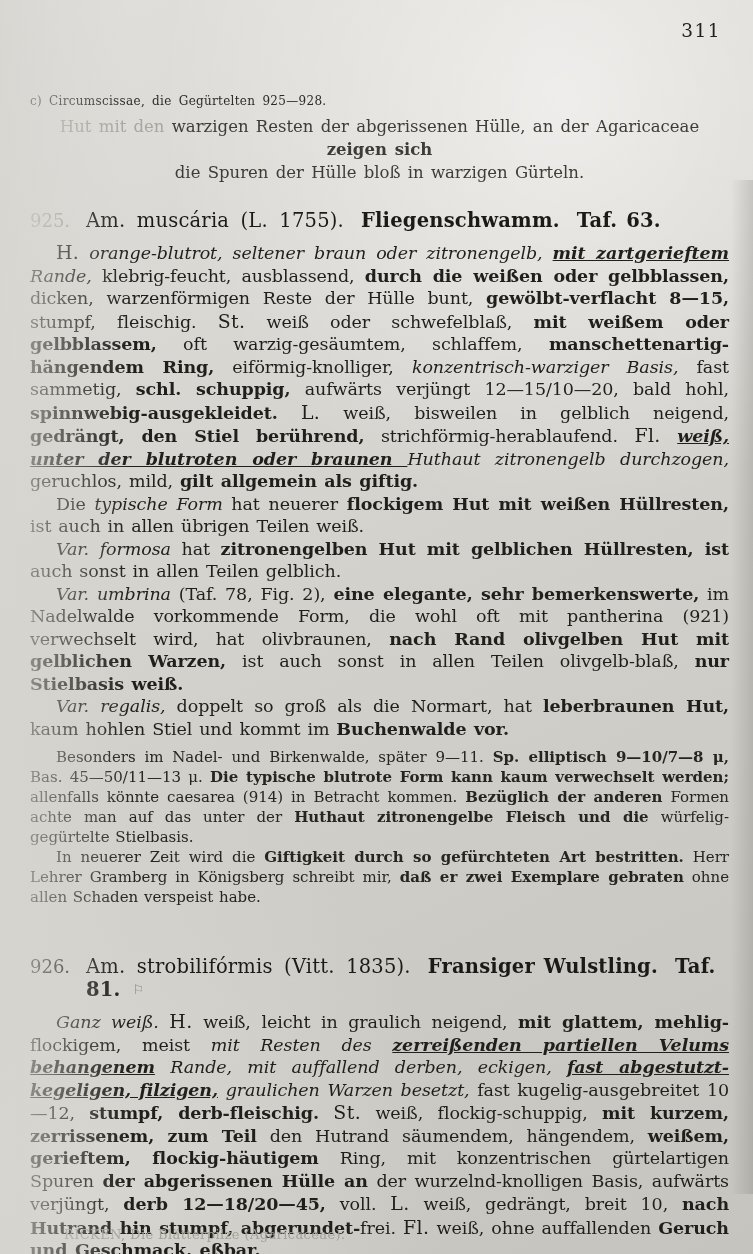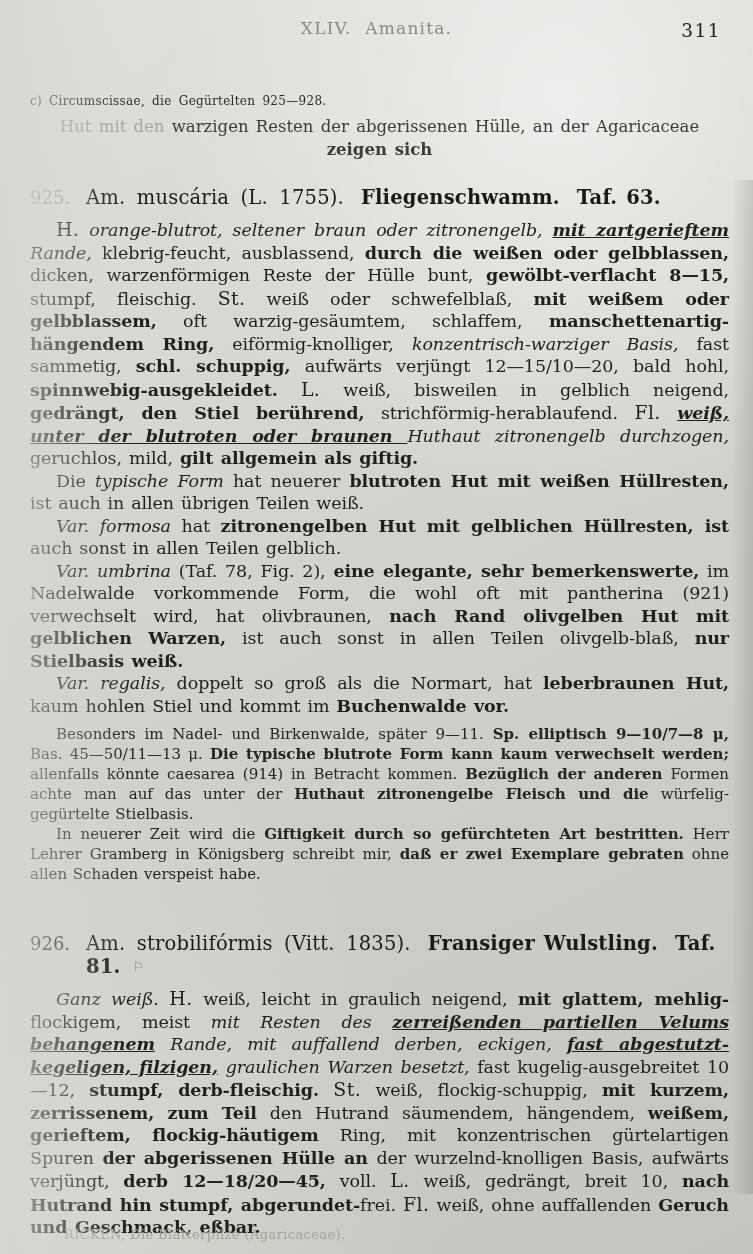--- a/index.html
+++ b/index.html
@@ -64,36 +64,36 @@
   .flag{font-size:13px;color:#8d8c84;margin-left:12px;vertical-align:2px;}
   .footer-line{
     position:absolute;left:64px;bottom:12px;z-index:2;
     font-size:13px;letter-spacing:0.4px;color:#a3a298;
   }
 </style>
 </head>
 <body>
 
 <div class="page">
-  <div class="running-head">XLIV. Amanita.</div>
   <div class="page-number">311</div>
 
   <main class="content">
     <h2 class="section-heading">c) Circumscissae, die Gegürtelten 925—928.</h2>
     <div class="section-intro">
       <div class="intro-line"><span class="seg-faded">Hut mit den</span><span class="seg-n"> warzigen Resten der abgerissenen Hülle, an der Agaricaceae </span><span class="seg-b">zeigen sich</span></div>
+      <div class="intro-line"><span class="seg-n">die Spuren der Hülle bloß in warzigen Gürteln.</span></div>
     </div>
     <div id="entries">
         <section class="entry">
           <div class="entry-head">
             <span class="entry-number seg-faded">925.</span>
             <span class="entry-title"><span class="seg-sp">Am. muscária (L. 1755).</span><span class="seg-tb">Fliegenschwamm.</span><span class="seg-tb">Taf. 63.</span></span>
           </div>
           <p class="p-main"><span class="seg-org">H.</span><span class="seg-n"> </span><span class="seg-i">orange-blutrot, seltener braun oder zitronengelb, </span><span class="seg-bi">mit zartgerieftem </span><span class="seg-i">Rande,</span><span class="seg-n"> klebrig-feucht, ausblassend, </span><span class="seg-b">durch die weißen oder gelbblassen,</span><span class="seg-n"> dicken, warzenförmigen Reste der Hülle bunt, </span><span class="seg-b">gewölbt-verflacht 8—15,</span><span class="seg-n"> stumpf, fleischig. </span><span class="seg-org">St.</span><span class="seg-n"> weiß oder schwefelblaß, </span><span class="seg-b">mit weißem oder gelbblassem,</span><span class="seg-n"> oft warzig-gesäumtem, schlaffem, </span><span class="seg-b">manschettenartig-hängendem Ring,</span><span class="seg-n"> eiförmig-knolliger, </span><span class="seg-i">konzentrisch-warziger Basis,</span><span class="seg-n"> fast sammetig, </span><span class="seg-b">schl. schuppig,</span><span class="seg-n"> aufwärts verjüngt 12—15/10—20, bald hohl, </span><span class="seg-b">spinnwebig-ausgekleidet.</span><span class="seg-n"> </span><span class="seg-org">L.</span><span class="seg-n"> weiß, bisweilen in gelblich neigend, </span><span class="seg-b">gedrängt, den Stiel berührend,</span><span class="seg-n"> strichförmig-herablaufend. </span><span class="seg-org">Fl.</span><span class="seg-n"> </span><span class="seg-bi">weiß, unter der blutroten oder braunen </span><span class="seg-i">Huthaut zitronengelb durchzogen,</span><span class="seg-n"> geruchlos, mild, </span><span class="seg-b">gilt allgemein als giftig.</span></p>
-          <p class="p-main"><span class="seg-n">Die </span><span class="seg-i">typische Form</span><span class="seg-n"> hat neuerer </span><span class="seg-b">blutroten Hut mit weißen Hüllresten,</span><span class="seg-n"> ist auch in allen übrigen Teilen weiß.</span></p>
+          <p class="p-main"><span class="seg-n">Die </span><span class="seg-i">typische Form</span><span class="seg-n"> hat neuerer </span><span class="seg-b">flockigem Hut mit weißen Hüllresten,</span><span class="seg-n"> ist auch in allen übrigen Teilen weiß.</span></p>
           <p class="p-main"><span class="seg-i">Var. formosa</span><span class="seg-n"> hat </span><span class="seg-b">zitronengelben Hut mit gelblichen Hüllresten, ist</span><span class="seg-n"> auch sonst in allen Teilen gelblich.</span></p>
           <p class="p-main"><span class="seg-i">Var. umbrina</span><span class="seg-n"> (Taf. 78, Fig. 2), </span><span class="seg-b">eine elegante, sehr bemerkenswerte,</span><span class="seg-n"> im Nadelwalde vorkommende Form, die wohl oft mit pantherina (921) verwechselt wird, hat olivbraunen, </span><span class="seg-b">nach Rand olivgelben Hut mit gelblichen Warzen,</span><span class="seg-n"> ist auch sonst in allen Teilen olivgelb-blaß, </span><span class="seg-b">nur Stielbasis weiß.</span></p>
           <p class="p-main"><span class="seg-i">Var. regalis,</span><span class="seg-n"> doppelt so groß als die Normart, hat </span><span class="seg-b">leberbraunen Hut,</span><span class="seg-n"> kaum hohlen Stiel und kommt im </span><span class="seg-b">Buchenwalde vor.</span></p>
           <p class="p-small"><span class="seg-n">Besonders im Nadel- und Birkenwalde, später 9—11. </span><span class="seg-b">Sp. elliptisch 9—10/7—8 μ,</span><span class="seg-n"> Bas. 45—50/11—13 μ. </span><span class="seg-b">Die typische blutrote Form kann kaum verwechselt werden;</span><span class="seg-n"> allenfalls könnte caesarea (914) in Betracht kommen. </span><span class="seg-b">Bezüglich der anderen</span><span class="seg-n"> Formen achte man auf das unter der </span><span class="seg-b">Huthaut zitronengelbe Fleisch und die</span><span class="seg-n"> würfelig-gegürtelte Stielbasis.</span></p>
           <p class="p-small"><span class="seg-n">In neuerer Zeit wird die </span><span class="seg-b">Giftigkeit durch so gefürchteten Art bestritten.</span><span class="seg-n"> Herr Lehrer Gramberg in Königsberg schreibt mir, </span><span class="seg-b">daß er zwei Exemplare gebraten</span><span class="seg-n"> ohne allen Schaden verspeist habe.</span></p>
         </section>
         <section class="entry">
           <div class="entry-head">
             <span class="entry-number">926.</span>
             <span class="entry-title"><span class="seg-sp">Am. strobilifórmis (Vitt. 1835).</span><span class="seg-tb">Fransiger Wulstling.</span><span class="seg-tb">Taf. 81.</span><span class="flag">⚐</span></span>

